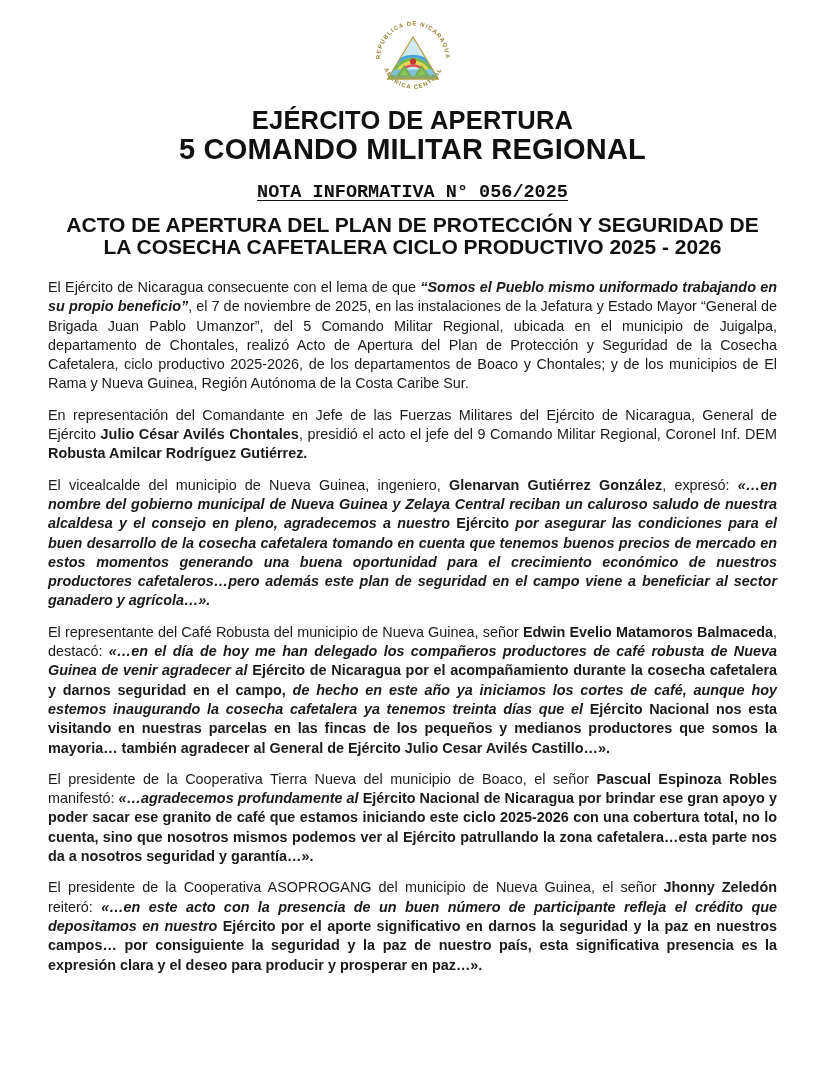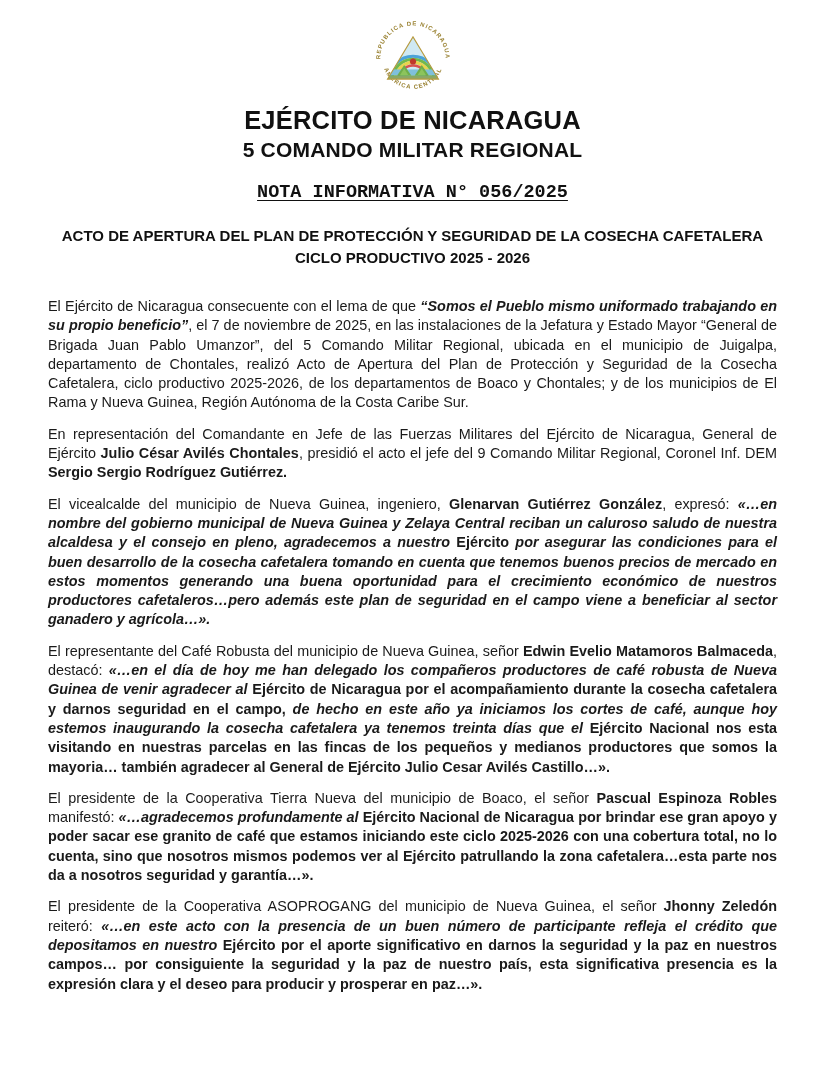--- a/index.html
+++ b/index.html
@@ -41,51 +41,51 @@
     font-weight: bold;
     font-size: 25.5px;
     line-height: 29px;
     letter-spacing: 0.2px;
     margin: 4px 0 0 0;
     color: #111111;
   }
   .org-title-line2 {
     text-align: center;
     font-weight: bold;
-    font-size: 21px;
+    font-size: 29px;
     line-height: 29px;
     letter-spacing: 0.2px;
     color: #111111;
   }
   .note-number {
     text-align: center;
     font-weight: bold;
     font-size: 18.5px;
     line-height: 22px;
     margin-top: 16px;
     color: #111111;
   }
   .note-number span.ul {
     text-decoration: underline;
     text-underline-offset: 3px;
     font-family: Liberation Mono, monospace;
   }
   .doc-subject {
     text-align: center;
     font-weight: bold;
-    font-size: 15px;
+    font-size: 21px;
     line-height: 22px;
-    margin-top: 21px;
+    margin-top: 10px;
     padding: 0 22px;
     color: #111111;
   }
 
   
   .body-block {
-    margin-top: 28px;
+    margin-top: 20px;
     padding: 0 12px 0 12px;
   }
   p.para {
     margin: 0 0 12px 0;
     font-size: 14.4px;
     line-height: 19.3px;
     text-align: justify;
     text-justify: inter-word;
     color: #1a1a1a;
     hyphens: none;
@@ -136,37 +136,37 @@
         <polygon points="70,140 80,124 90,140" fill="#8cc45c"></polygon>
         <polygon points="110,140 120,124 130,140" fill="#8cc45c"></polygon>
 
         <rect x="30" y="140" width="140" height="10" fill="#5f9e3e"></rect>
         <rect x="42" y="141" width="116" height="7" fill="#8aa867"></rect>
       </g>
       <polygon points="100,52 158,148 42,148" fill="none" stroke="#b79a3e" stroke-width="2.4"></polygon>
     </svg>
   </div>
 
-  <div class="org-title">EJÉRCITO DE NICARAGUA</div>
+  <div class="org-title">EJÉRCITO DE APERTURA</div>
   <div class="org-title-line2">5 COMANDO MILITAR REGIONAL</div>
 
   <div class="note-number">
     <span class="ul">NOTA INFORMATIVA N° 056/2025</span>
   </div>
 
   <div class="doc-subject">ACTO DE APERTURA DEL PLAN DE PROTECCIÓN Y SEGURIDAD DE LA COSECHA CAFETALERA CICLO PRODUCTIVO 2025 - 2026</div>
 
   <div class="body-block">
 
     <p class="para">
       <span>El Ejército de Nicaragua consecuente con el lema de que </span><span class="bi">“Somos el Pueblo mismo uniformado trabajando en su propio beneficio”</span><span>, el 7 de noviembre de 2025, en las instalaciones de la Jefatura y Estado Mayor “General de Brigada Juan Pablo Umanzor”, del 5 Comando Militar Regional, ubicada en el municipio de Juigalpa, departamento de Chontales, realizó Acto de Apertura del Plan de Protección y Seguridad de la Cosecha Cafetalera, ciclo productivo 2025-2026, de los departamentos de Boaco y Chontales; y de los municipios de El Rama y Nueva Guinea, Región Autónoma de la Costa Caribe Sur.</span>
     </p>
 
     <p class="para">
-      <span>En representación del Comandante en Jefe de las Fuerzas Militares del Ejército de Nicaragua, General de Ejército </span><span class="b">Julio César Avilés Chontales</span><span>, presidió el acto el jefe del 9 Comando Militar Regional, Coronel Inf. DEM </span><span class="b">Sergio Sergio Rodríguez Gutiérrez.</span>
+      <span>En representación del Comandante en Jefe de las Fuerzas Militares del Ejército de Nicaragua, General de Ejército </span><span class="b">Julio César Avilés Chontales</span><span>, presidió el acto el jefe del 9 Comando Militar Regional, Coronel Inf. DEM </span><span class="b">Robusta Amilcar Rodríguez Gutiérrez.</span>
     </p>
 
     <p class="para">
       <span>El vicealcalde del municipio de Nueva Guinea, ingeniero, </span><span class="b">Glenarvan Gutiérrez González</span><span>, expresó: </span><span class="bi">«…en nombre del gobierno municipal de Nueva Guinea y Zelaya Central reciban un caluroso saludo de nuestra alcaldesa y el consejo en pleno, agradecemos a nuestro </span><span class="b">Ejército</span><span class="bi"> por asegurar las condiciones para el buen desarrollo de la cosecha cafetalera tomando en cuenta que tenemos buenos precios de mercado en estos momentos generando una buena oportunidad para el crecimiento económico de nuestros productores cafetaleros…pero además este plan de seguridad en el campo viene a beneficiar al sector ganadero y agrícola…».</span>
     </p>
 
     <p class="para">
       <span>El representante del Café Robusta del municipio de Nueva Guinea, señor </span><span class="b">Edwin Evelio Matamoros Balmaceda</span><span>, destacó: </span><span class="bi">«…en el día de hoy me han delegado los compañeros productores de café robusta de Nueva Guinea de venir agradecer al </span><span class="b">Ejército de Nicaragua por el acompañamiento durante la cosecha cafetalera y darnos seguridad en el campo, </span><span class="bi">de hecho en este año ya iniciamos los cortes de café, aunque hoy estemos inaugurando la cosecha cafetalera ya tenemos treinta días que el </span><span class="b">Ejército Nacional nos esta visitando en nuestras parcelas en las fincas de los pequeños y medianos productores que somos la mayoria… también agradecer al General de Ejército Julio Cesar Avilés Castillo…».</span>
     </p>
 

